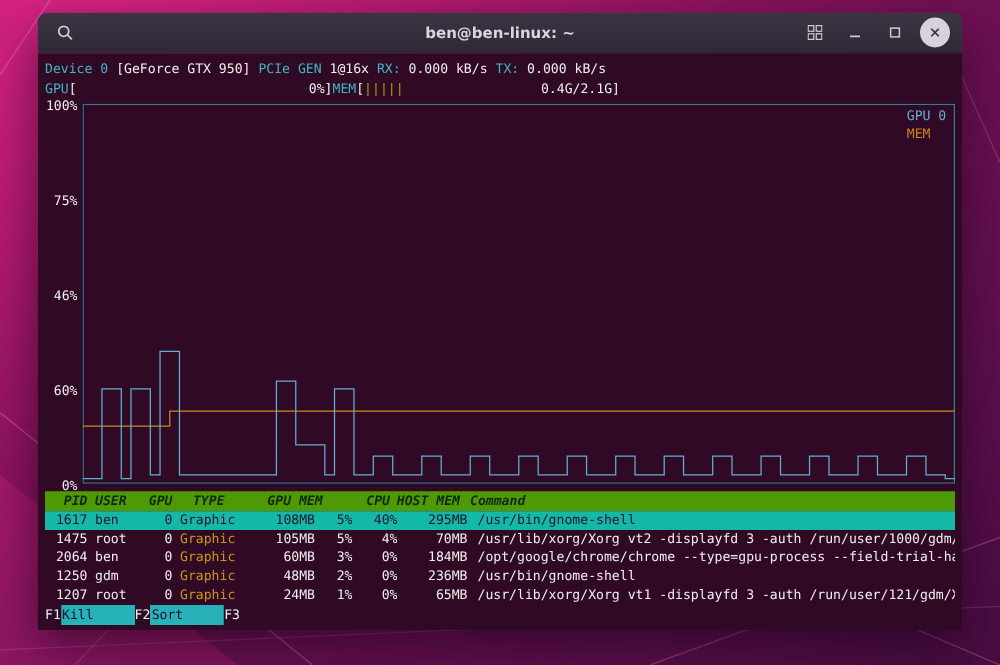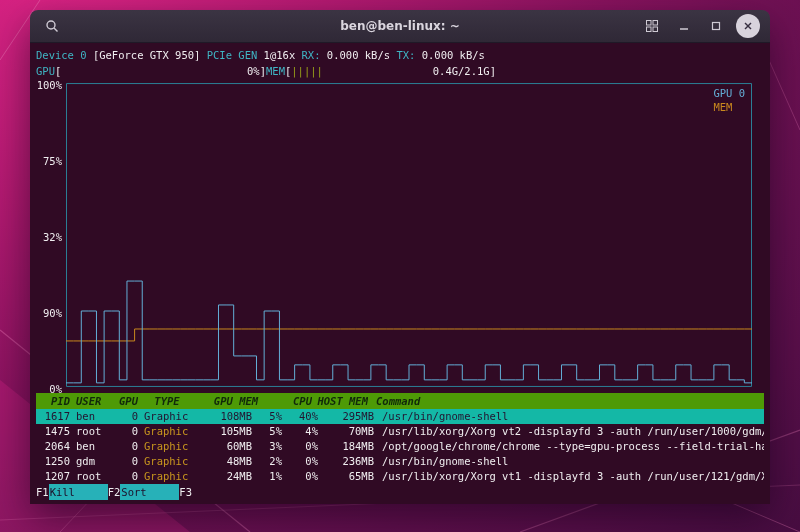--- a/index.html
+++ b/index.html
@@ -17,21 +17,21 @@
   .tb-right{margin-left:auto;display:flex;gap:8px;align-items:center;z-index:2;}
   .tb-btn.close{background:#d8d2dc;}
   .terminal{flex:1;background:#300a24;color:#f0eef0;padding:4px 6px 4px 6px;display:flex;flex-direction:column;
     font-family:"DejaVu Sans Mono",monospace;font-size:10.5px;line-height:16px;overflow:hidden;}
   .tline{white-space:pre;height:16px;flex:0 0 16px;overflow:hidden;}
   .c-cyan{color:#3fb5c4}.c-white{color:#f0eef0}.c-yellow{color:#c8961e}.c-red{color:#e25a4e}
   .meters-line{display:flex;}
   .meter{display:flex;width:230px;overflow:hidden;}
   .m-inner{flex:1;display:flex;justify-content:space-between;overflow:hidden;}
   .m-bars{color:#9aa019;letter-spacing:0px;}
-  .chart-area{flex:1;display:flex;margin:4px 12px 6px 0;min-height:0;}
+  .chart-area{flex:1;display:flex;margin:4px 0 6px 0;min-height:0;}
   .yaxis{flex:0 0 30px;position:relative;}
   .ylab{position:absolute;right:4px;transform:translateY(-40%);color:#f0eef0;white-space:pre;}
   .plot{flex:1;position:relative;}
   .plot svg{position:absolute;inset:0;width:100%;height:100%;display:block;}
   .legend{position:absolute;top:3px;right:7px;line-height:14px;}
   .ptable{flex:0 0 auto;}
   .thead{display:flex;height:16px;line-height:16px;background:#4e9a06;color:#11290a;white-space:pre;
     font-weight:bold;overflow:hidden;font-style:italic;}
   .thead span{overflow:hidden;}
   .prow{display:flex;height:15px;line-height:15px;white-space:pre;overflow:hidden;}
@@ -96,22 +96,22 @@
     </div>
 
     <div class="terminal">
       <div class="tline"><span class="c-cyan">Device 0 </span><span class="c-white">[GeForce GTX 950] </span><span class="c-cyan">PCIe </span><span class="c-cyan">GEN </span><span class="c-white">1@16x </span><span class="c-cyan">RX: </span><span class="c-white">0.000 kB/s </span><span class="c-cyan">TX: </span><span class="c-white">0.000 kB/s</span></div>
       <div class="tline meters-line" id="meters"><span class="meter"><span class="c-cyan">GPU</span><span class="c-white">[</span><span class="m-inner"><span class="m-bars"></span><span class="c-white">0%</span></span><span class="c-white">]</span></span><span class="meter"><span class="c-cyan">MEM</span><span class="c-white">[</span><span class="m-inner"><span class="m-bars">|||||</span><span class="c-white">0.4G/2.1G</span></span><span class="c-white">]</span></span></div>
 
       <div class="chart-area">
         <div class="yaxis" id="yaxis">
             <div class="ylab" style="top: 0%;">100%</div>
             <div class="ylab" style="top: 25%;">75%</div>
-            <div class="ylab" style="top: 50%;">32%</div>
-            <div class="ylab" style="top: 75%;">90%</div>
+            <div class="ylab" style="top: 50%;">46%</div>
+            <div class="ylab" style="top: 75%;">60%</div>
             <div class="ylab" style="top: 100%;">0%</div>
           </div>
         <div class="plot">
           <svg id="chart-svg" viewBox="0 0 700 272" preserveAspectRatio="none">
               <rect x="0.5" y="0.5" width="699" height="271" fill="none" stroke="#2b7f96" vector-effect="non-scaling-stroke"></rect>
               <path d="M0.0,230.8L7.8,230.8L7.8,230.8L15.6,230.8L15.6,230.8L23.3,230.8L23.3,230.8L31.1,230.8L31.1,230.8L38.9,230.8L38.9,230.8L46.7,230.8L46.7,230.8L54.4,230.8L54.4,230.8L62.2,230.8L62.2,230.8L70.0,230.8L70.0,220.1L77.8,220.1L77.8,220.1L85.6,220.1L85.6,220.1L93.3,220.1L93.3,220.1L101.1,220.1L101.1,220.1L108.9,220.1L108.9,220.1L116.7,220.1L116.7,220.1L124.4,220.1L124.4,220.1L132.2,220.1L132.2,220.1L140.0,220.1L140.0,220.1L147.8,220.1L147.8,220.1L155.6,220.1L155.6,220.1L163.3,220.1L163.3,220.1L171.1,220.1L171.1,220.1L178.9,220.1L178.9,220.1L186.7,220.1L186.7,220.1L194.4,220.1L194.4,220.1L202.2,220.1L202.2,220.1L210.0,220.1L210.0,220.1L217.8,220.1L217.8,220.1L225.6,220.1L225.6,220.1L233.3,220.1L233.3,220.1L241.1,220.1L241.1,220.1L248.9,220.1L248.9,220.1L256.7,220.1L256.7,220.1L264.4,220.1L264.4,220.1L272.2,220.1L272.2,220.1L280.0,220.1L280.0,220.1L287.8,220.1L287.8,220.1L295.6,220.1L295.6,220.1L303.3,220.1L303.3,220.1L311.1,220.1L311.1,220.1L318.9,220.1L318.9,220.1L326.7,220.1L326.7,220.1L334.4,220.1L334.4,220.1L342.2,220.1L342.2,220.1L350.0,220.1L350.0,220.1L357.8,220.1L357.8,220.1L365.6,220.1L365.6,220.1L373.3,220.1L373.3,220.1L381.1,220.1L381.1,220.1L388.9,220.1L388.9,220.1L396.7,220.1L396.7,220.1L404.4,220.1L404.4,220.1L412.2,220.1L412.2,220.1L420.0,220.1L420.0,220.1L427.8,220.1L427.8,220.1L435.6,220.1L435.6,220.1L443.3,220.1L443.3,220.1L451.1,220.1L451.1,220.1L458.9,220.1L458.9,220.1L466.7,220.1L466.7,220.1L474.4,220.1L474.4,220.1L482.2,220.1L482.2,220.1L490.0,220.1L490.0,220.1L497.8,220.1L497.8,220.1L505.6,220.1L505.6,220.1L513.3,220.1L513.3,220.1L521.1,220.1L521.1,220.1L528.9,220.1L528.9,220.1L536.7,220.1L536.7,220.1L544.4,220.1L544.4,220.1L552.2,220.1L552.2,220.1L560.0,220.1L560.0,220.1L567.8,220.1L567.8,220.1L575.6,220.1L575.6,220.1L583.3,220.1L583.3,220.1L591.1,220.1L591.1,220.1L598.9,220.1L598.9,220.1L606.7,220.1L606.7,220.1L614.4,220.1L614.4,220.1L622.2,220.1L622.2,220.1L630.0,220.1L630.0,220.1L637.8,220.1L637.8,220.1L645.6,220.1L645.6,220.1L653.3,220.1L653.3,220.1L661.1,220.1L661.1,220.1L668.9,220.1L668.9,220.1L676.7,220.1L676.7,220.1L684.4,220.1L684.4,220.1L692.2,220.1L692.2,220.1L700.0,220.1" fill="none" stroke="#c8881e" stroke-width="1" vector-effect="non-scaling-stroke"></path>
               <path d="M0.0,268.3L7.8,268.3L7.8,268.3L15.6,268.3L15.6,204.0L23.3,204.0L23.3,204.0L31.1,204.0L31.1,268.3L38.9,268.3L38.9,204.0L46.7,204.0L46.7,204.0L54.4,204.0L54.4,265.6L62.2,265.6L62.2,177.2L70.0,177.2L70.0,177.2L77.8,177.2L77.8,265.6L85.6,265.6L85.6,265.6L93.3,265.6L93.3,265.6L101.1,265.6L101.1,265.6L108.9,265.6L108.9,265.6L116.7,265.6L116.7,265.6L124.4,265.6L124.4,265.6L132.2,265.6L132.2,265.6L140.0,265.6L140.0,265.6L147.8,265.6L147.8,265.6L155.6,265.6L155.6,198.6L163.3,198.6L163.3,198.6L171.1,198.6L171.1,244.2L178.9,244.2L178.9,244.2L186.7,244.2L186.7,244.2L194.4,244.2L194.4,265.6L202.2,265.6L202.2,204.0L210.0,204.0L210.0,204.0L217.8,204.0L217.8,265.6L225.6,265.6L225.6,265.6L233.3,265.6L233.3,252.2L241.1,252.2L241.1,252.2L248.9,252.2L248.9,265.6L256.7,265.6L256.7,265.6L264.4,265.6L264.4,265.6L272.2,265.6L272.2,252.2L280.0,252.2L280.0,252.2L287.8,252.2L287.8,265.6L295.6,265.6L295.6,265.6L303.3,265.6L303.3,265.6L311.1,265.6L311.1,252.2L318.9,252.2L318.9,252.2L326.7,252.2L326.7,265.6L334.4,265.6L334.4,265.6L342.2,265.6L342.2,265.6L350.0,265.6L350.0,252.2L357.8,252.2L357.8,252.2L365.6,252.2L365.6,265.6L373.3,265.6L373.3,265.6L381.1,265.6L381.1,265.6L388.9,265.6L388.9,252.2L396.7,252.2L396.7,252.2L404.4,252.2L404.4,265.6L412.2,265.6L412.2,265.6L420.0,265.6L420.0,265.6L427.8,265.6L427.8,252.2L435.6,252.2L435.6,252.2L443.3,252.2L443.3,265.6L451.1,265.6L451.1,265.6L458.9,265.6L458.9,265.6L466.7,265.6L466.7,252.2L474.4,252.2L474.4,252.2L482.2,252.2L482.2,265.6L490.0,265.6L490.0,265.6L497.8,265.6L497.8,265.6L505.6,265.6L505.6,252.2L513.3,252.2L513.3,252.2L521.1,252.2L521.1,265.6L528.9,265.6L528.9,265.6L536.7,265.6L536.7,265.6L544.4,265.6L544.4,252.2L552.2,252.2L552.2,252.2L560.0,252.2L560.0,265.6L567.8,265.6L567.8,265.6L575.6,265.6L575.6,265.6L583.3,265.6L583.3,252.2L591.1,252.2L591.1,252.2L598.9,252.2L598.9,265.6L606.7,265.6L606.7,265.6L614.4,265.6L614.4,265.6L622.2,265.6L622.2,252.2L630.0,252.2L630.0,252.2L637.8,252.2L637.8,265.6L645.6,265.6L645.6,265.6L653.3,265.6L653.3,265.6L661.1,265.6L661.1,252.2L668.9,252.2L668.9,252.2L676.7,252.2L676.7,265.6L684.4,265.6L684.4,265.6L692.2,265.6L692.2,268.3L700.0,268.3" fill="none" stroke="#63aed6" stroke-width="1" vector-effect="non-scaling-stroke"></path>
             </svg>
           <div class="legend" id="legend">
               <div style="color: rgb(99, 174, 214);">GPU 0</div>

